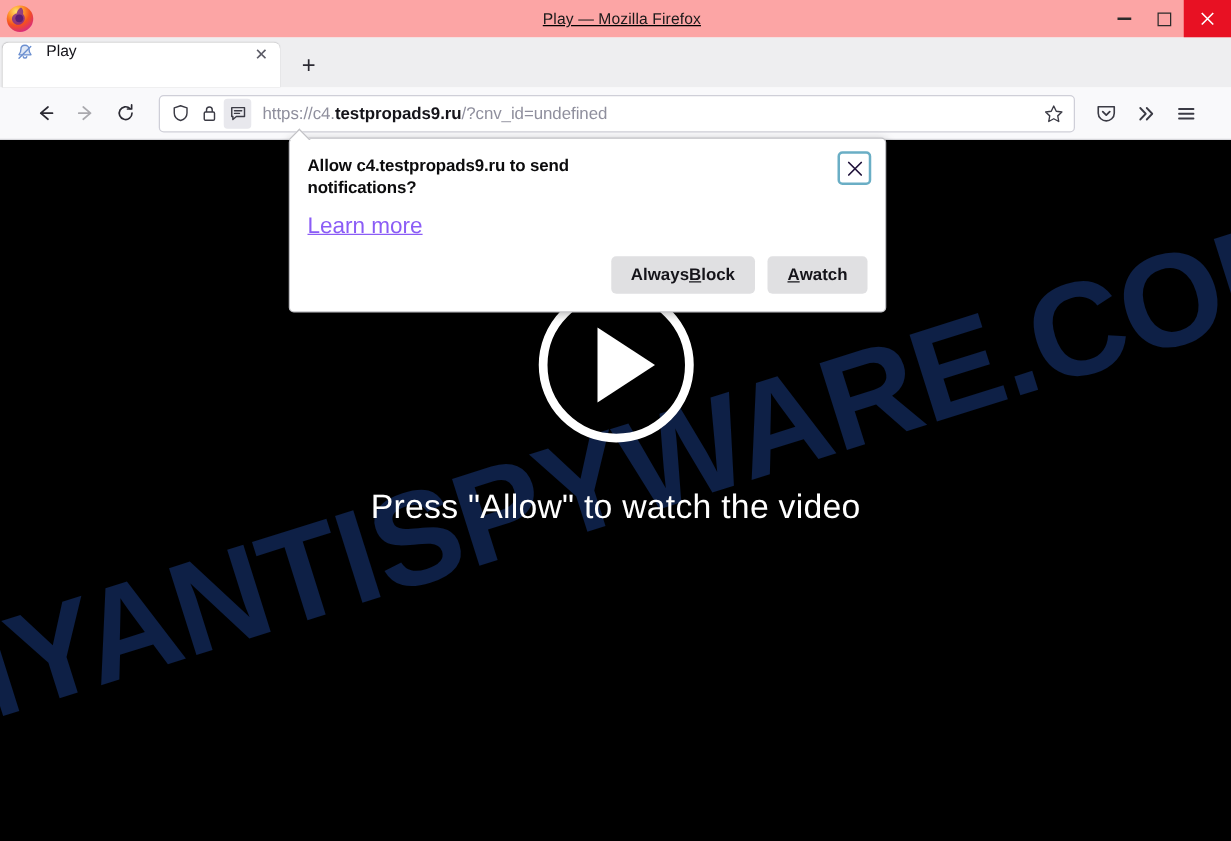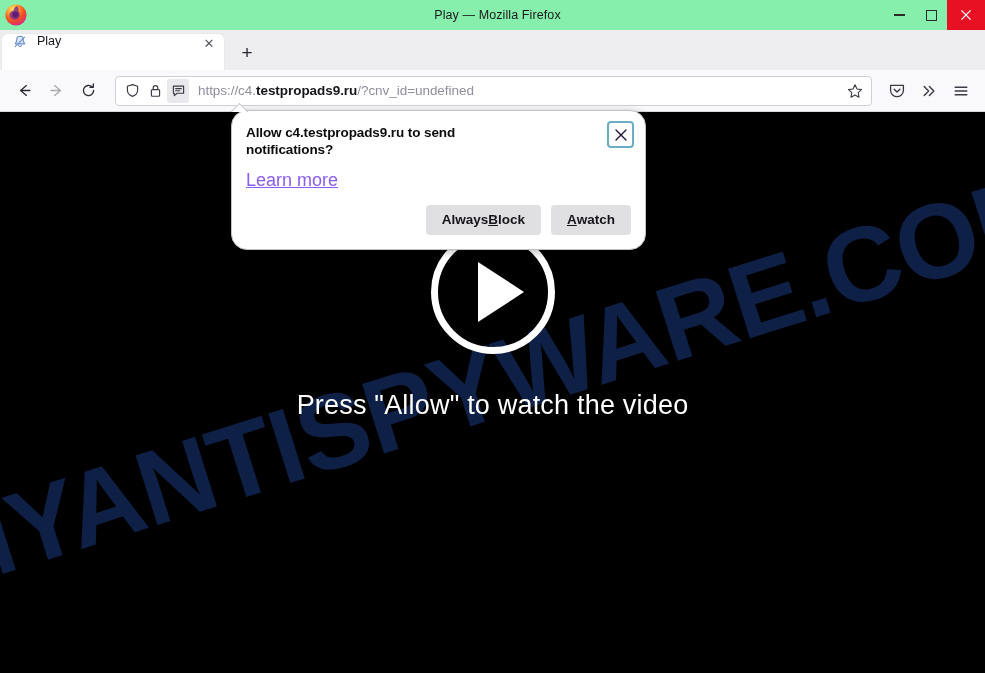--- a/index.html
+++ b/index.html
@@ -19,25 +19,26 @@
     width: 985px;
     height: 673px;
     background: #ffffff;
     display: flex;
     flex-direction: column;
   }
 
   
   .titlebar {
     height: 30px;
-    background: #86efac;
+    background: #fca5a5;
     display: flex;
     align-items: center;
     position: relative;
     flex: 0 0 30px;
+    text-decoration: underline;
   }
   .ff-logo {
     position: absolute;
     left: 4px;
     top: 3px;
     width: 24px;
     height: 24px;
   }
   .title-text {
     flex: 1;
@@ -143,21 +144,21 @@
     border-radius: 4px;
     font-weight: 300;
   }
 
   
   .navbar {
     height: 42px;
     background: #f9f9fb;
     display: flex;
     align-items: center;
-    padding: 0 8px;
+    padding: 0 20px;
     box-sizing: border-box;
     flex: 0 0 42px;
     border-bottom: 1px solid #d7d7db;
     position: relative;
   }
   .navbtn {
     width: 32px;
     height: 30px;
     display: flex;
     align-items: center;
@@ -283,24 +284,24 @@
     font-size: 27px;
     font-family: "Liberation Sans", sans-serif;
     letter-spacing: 0.2px;
   }
 
   
   .notif-popup {
     position: absolute;
     left: 231px;
     top: 110px;
-    width: 415px;
+    width: 478px;
     background: #ffffff;
     border: 1px solid #c2c2c6;
-    border-radius: 16px;
+    border-radius: 4px;
     box-shadow: 0 2px 8px rgba(0,0,0,0.28);
     z-index: 50;
     box-sizing: border-box;
   }
   .notif-arrow {
     position: absolute;
     left: -1px;
     top: -9px;
     width: 20px;
     height: 10px;

